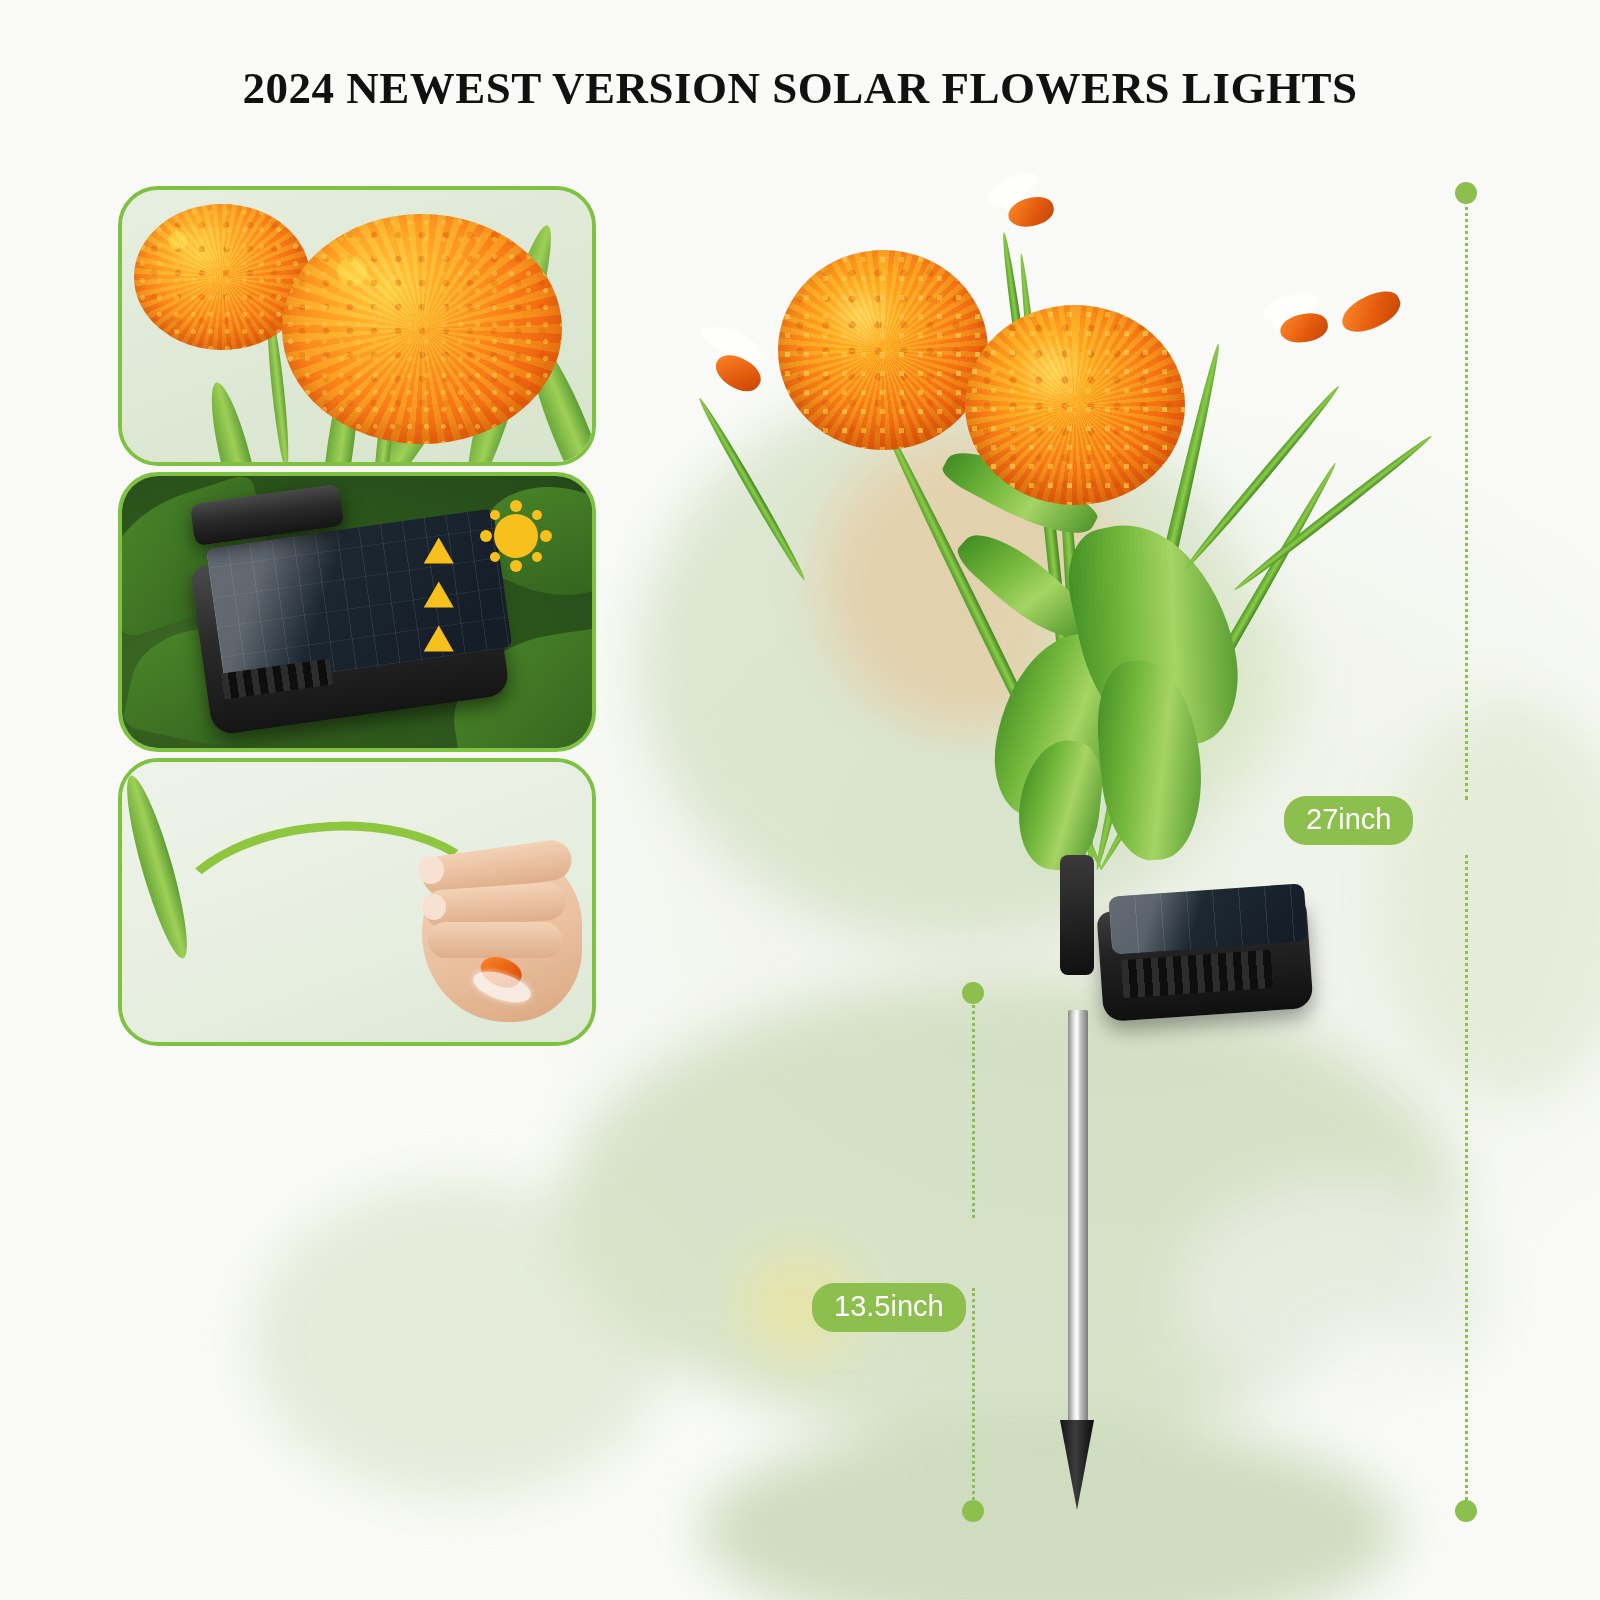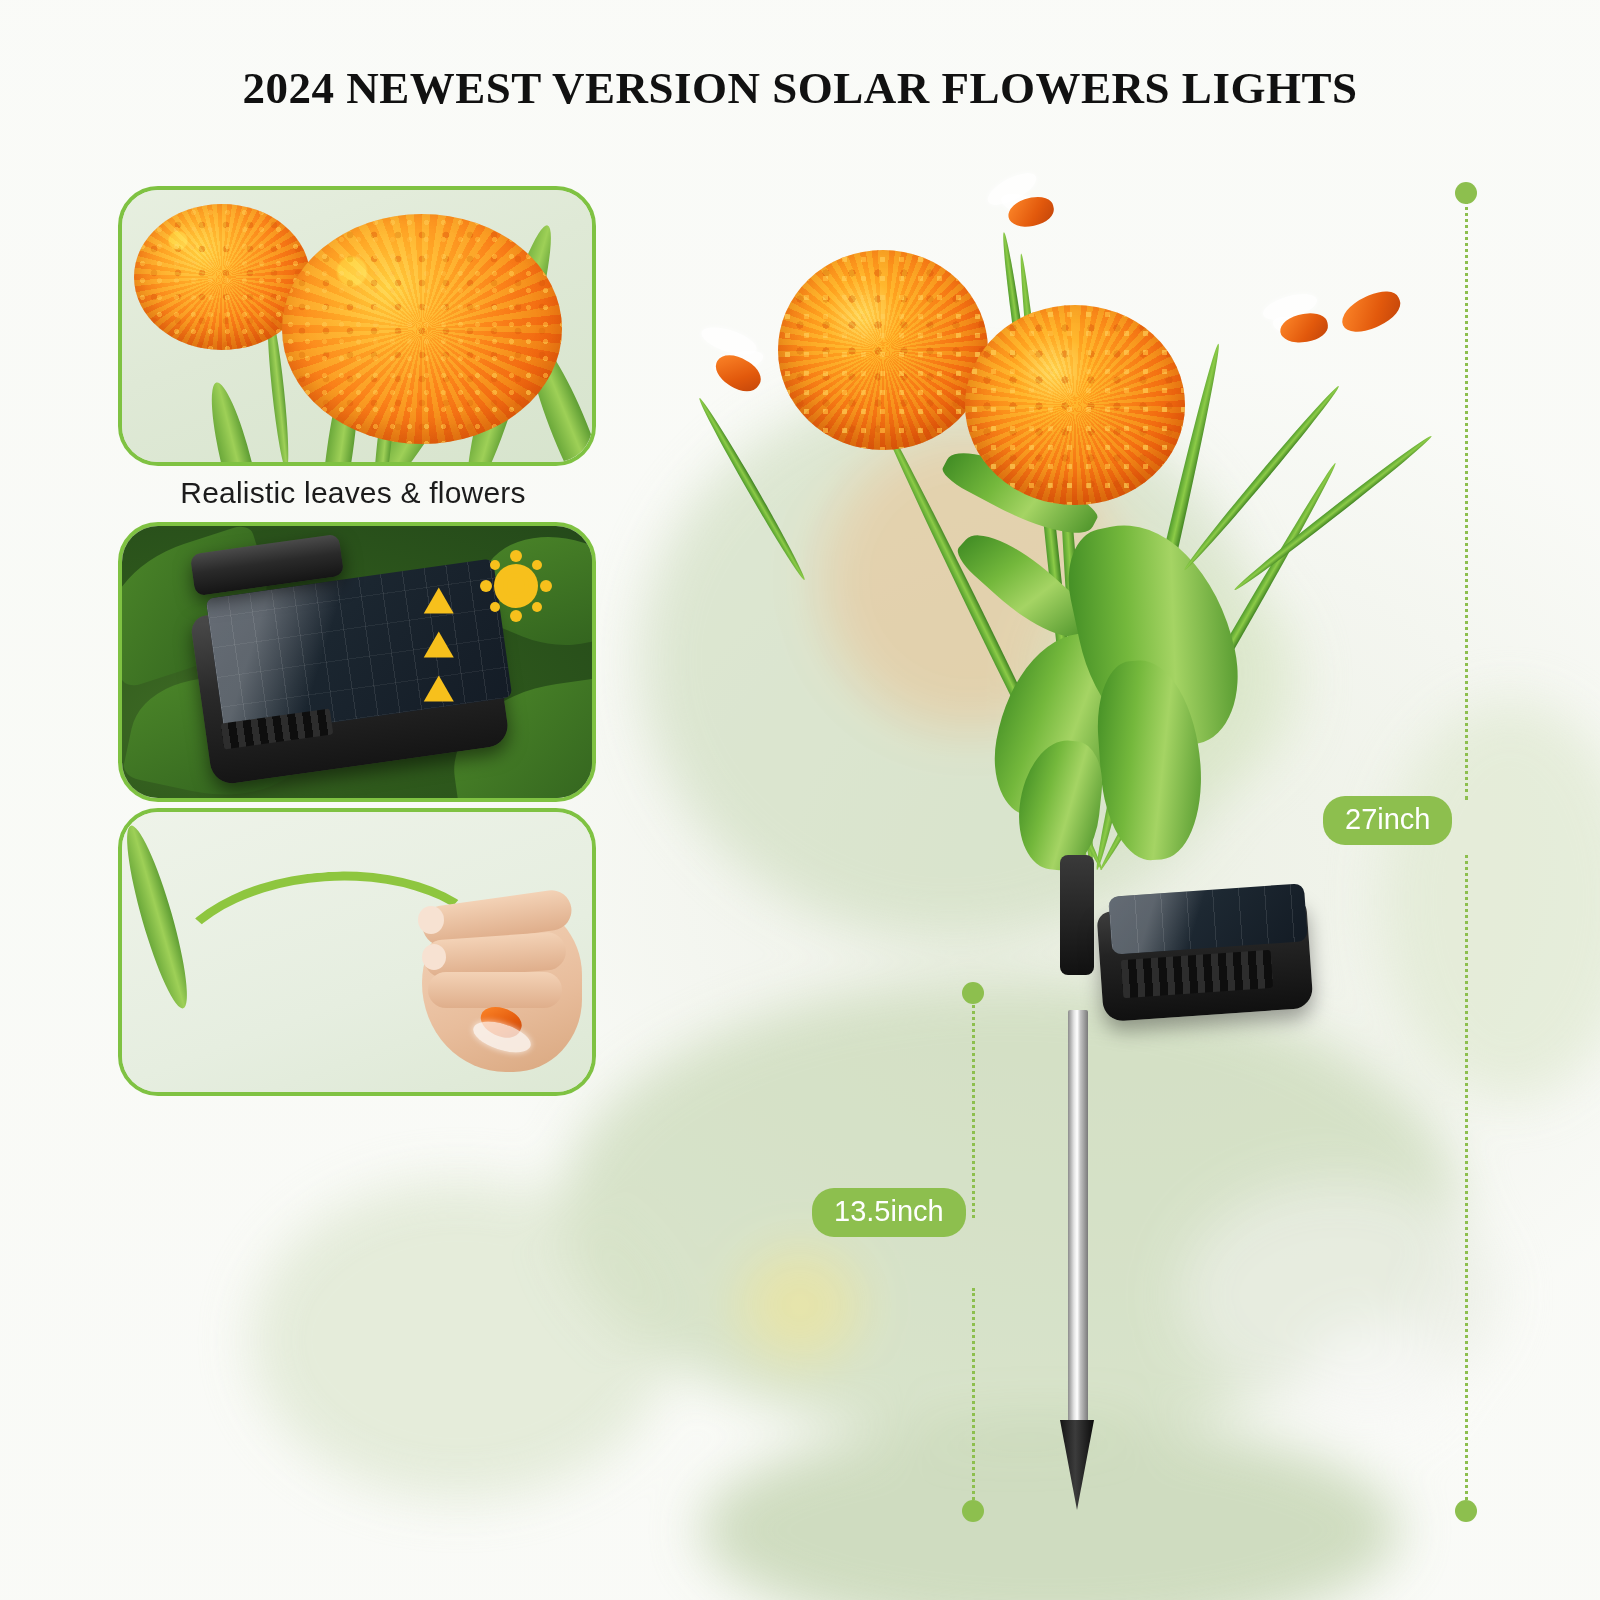--- a/index.html
+++ b/index.html
@@ -366,21 +366,20 @@
         <div class="leafblade" style="left:255px; top:175px; width:14px; height:160px; transform:rotate(6deg);"></div>
         <div class="leafblade" style="left:150px; top:120px; width:12px; height:160px; transform:rotate(-6deg);"></div>
 
         <div class="mum" style="left:12px; top:14px; width:176px; height:146px;">
             <div class="mum-dots"></div>
           </div>
         <div class="mum" style="left:160px; top:24px; width:280px; height:230px;">
             <div class="mum-dots"></div>
           </div>
       </div>
-      <div class="caption">Realistic leaves  &amp;  flowers</div>
     </div>
 
     <div class="feature">
       <div class="card">
         <div class="c2-bg"></div>
         <div class="c2-leaf" style="left:-20px; top:20px; width:170px; height:120px; transform:rotate(-18deg);"></div>
         <div class="c2-leaf" style="left:10px; top:150px; width:180px; height:120px; transform:rotate(12deg);"></div>
         <div class="c2-leaf" style="left:330px; top:160px; width:190px; height:130px; transform:rotate(-8deg);"></div>
         <div class="c2-leaf" style="left:360px; top:10px; width:150px; height:110px; transform:rotate(22deg);"></div>
 
@@ -464,26 +463,26 @@
     <div class="solar-top" style="left:1110px; top:890px; width:196px; height:58px; transform:rotate(-4deg);"></div>
     <div class="vent" style="left:1122px; top:955px; width:150px; height:38px; transform:rotate(-4deg);"></div>
 
     <div class="pole" style="left:1068px; top:1010px; width:20px; height:425px;"></div>
     <div class="pole-tip" style="left:1060px; top:1420px; width:34px; height:90px; clip-path: polygon(0 0, 100% 0, 50% 100%);"></div>
   </div>
 
   <div>
     <div class="dot" style="left:1455px; top:182px;"></div>
     <div class="guide" style="left:1465px; top:200px; height:600px;"></div>
-    <div class="badge" style="left:1323px; top:796px;">27inch</div>
+    <div class="badge" style="left:1284px; top:796px;">27inch</div>
     <div class="guide" style="left:1465px; top:855px; height:645px;"></div>
     <div class="dot" style="left:1455px; top:1500px;"></div>
   </div>
 
   <div>
     <div class="dot" style="left:962px; top:982px;"></div>
     <div class="guide" style="left:972px; top:1000px; height:218px;"></div>
-    <div class="badge" style="left:812px; top:1188px;text-align:center;">13.5inch</div>
+    <div class="badge" style="left:812px; top:1283px;text-align:center;">13.5inch</div>
     <div class="guide" style="left:972px; top:1288px; height:212px;"></div>
     <div class="dot" style="left:962px; top:1500px;"></div>
   </div>
 
 </div>
 
 </body></html>

